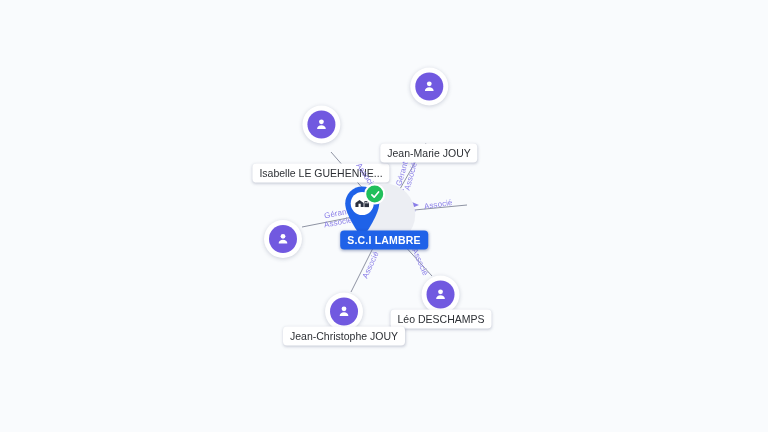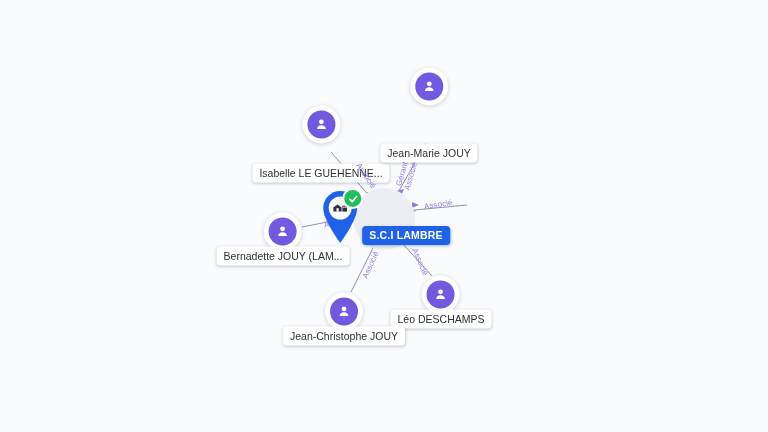--- a/index.html
+++ b/index.html
@@ -49,21 +49,21 @@
   .pill.selected{
     background:#1f62e8;
     color:#ffffff;
     font-weight:bold;
     letter-spacing:.2px;
     box-shadow:0 1px 3px rgba(20,40,110,.35);
   }
   
   .center-node{
     position:absolute;transform:translate(-50%,-50%);
-    display:flex;flex-direction:row;align-items:flex-end;
+    display:flex;flex-direction:column;align-items:flex-start;
     z-index:7;
   }
   .halo{
     position:absolute;
     width:62px;height:62px;border-radius:50%;
     background:#eceef3;
     left:50%;top:30px;
     transform:translate(-50%,-50%);
     z-index:0;
   }
@@ -196,21 +196,20 @@
 
   <div class="node" style="left:283px;top:239px;">
     <div class="person-circle">
       <div class="person-inner">
         <svg width="16" height="16" viewBox="0 0 24 24" fill="#ffffff">
             <circle cx="12" cy="8" r="3.6"></circle>
             <path d="M12 13c-3.6 0-6.4 2.2-6.4 4.6v1.2h12.8v-1.2C18.4 15.2 15.6 13 12 13z"></path>
           </svg>
       </div>
     </div>
-    <div class="pill">Bernadette JOUY (LAM...</div>
   </div>
 
   <div class="center-node" style="left:384px;top:217px;">
     <div class="halo"></div>
     <div class="pin-wrap">
       <svg class="pin" width="44" height="56" viewBox="0 0 44 56">
         <path d="M22 2C12.6 2 5 9.6 5 19c0 12 17 35 17 35s17-23 17-35C39 9.6 31.4 2 22 2z" fill="#1f62e8"></path>
         <circle cx="22" cy="19" r="11.5" fill="#ffffff"></circle>
         <g fill="#2b3140">
           <path d="M15.2 22.6v-4.1l4.1-3.1 4.1 3.1v4.1z"></path>

